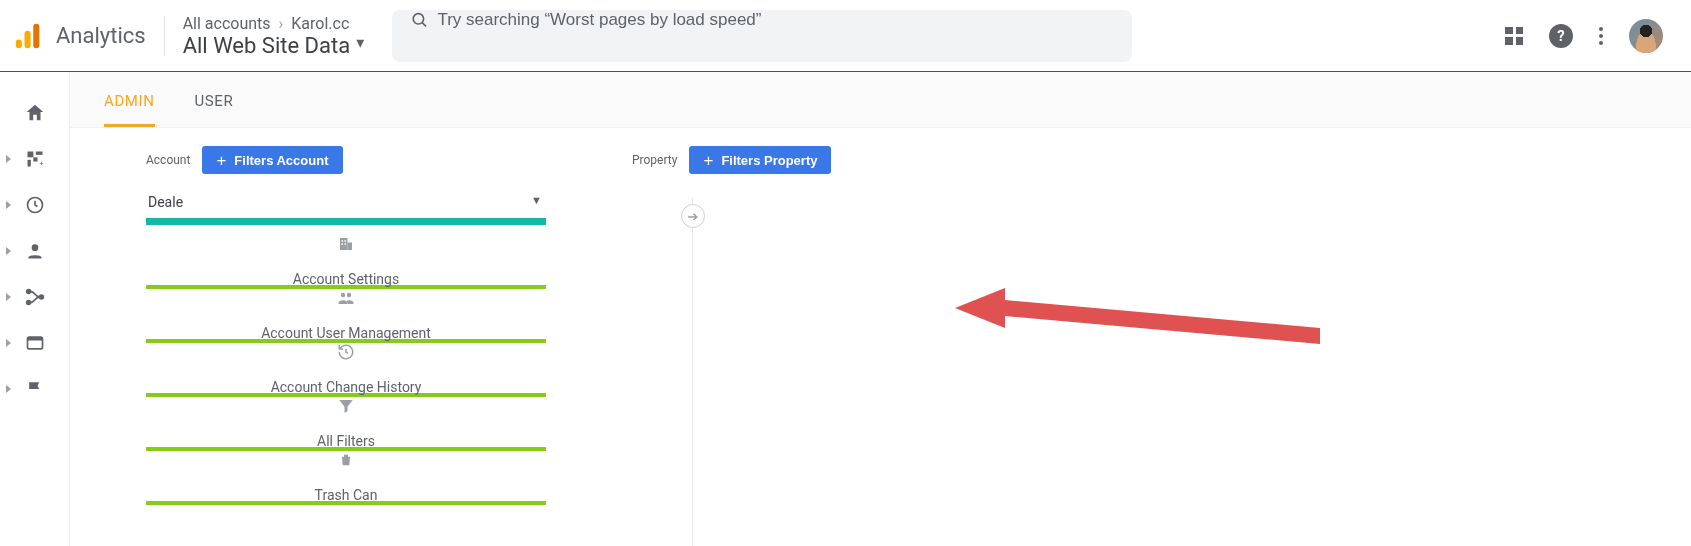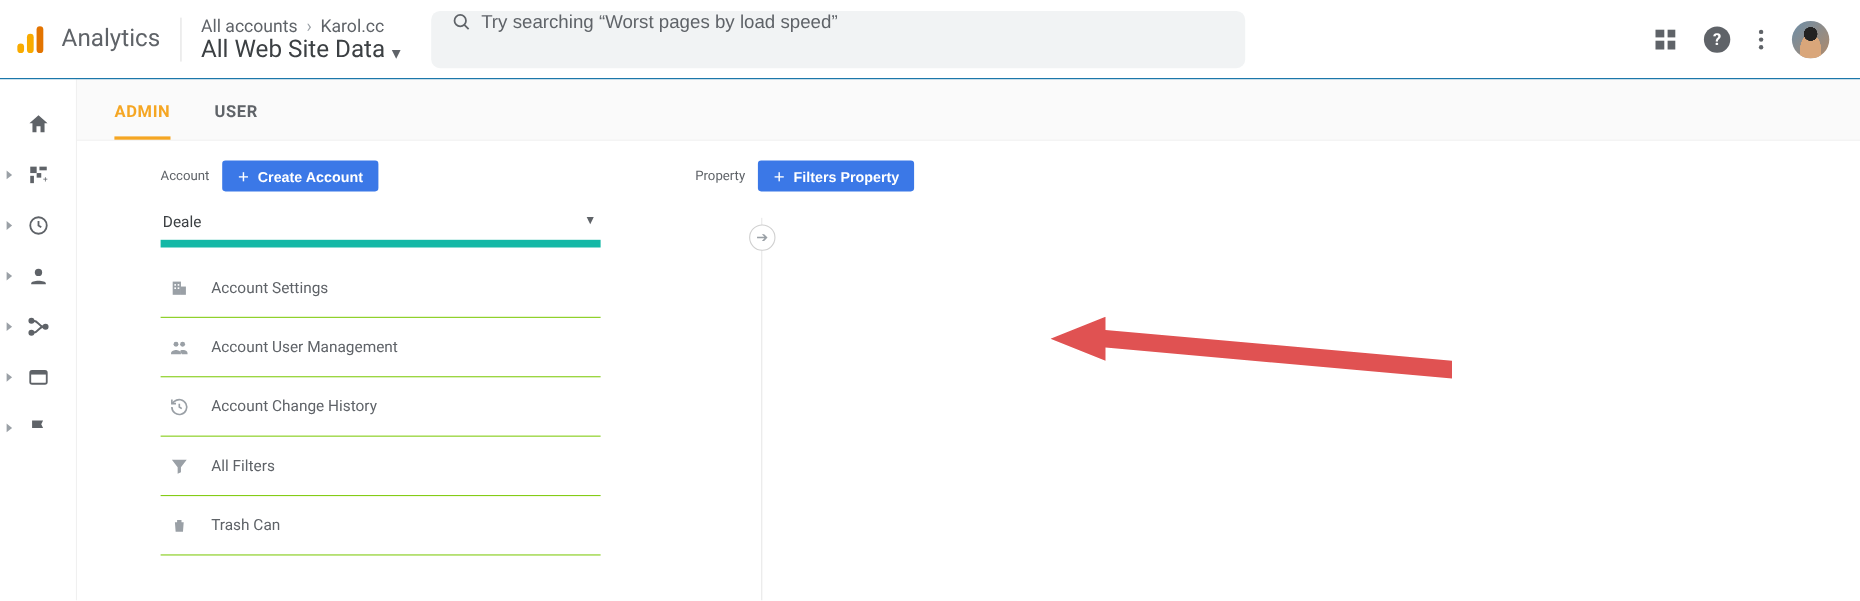--- a/index.html
+++ b/index.html
@@ -16,21 +16,21 @@
     background: #fff;
     position: relative;
   }
   .logo-block { display: flex; align-items: center; gap: 10px; }
   .ga-logo { width: 28px; height: 28px; }
   .brand-name { font-size: 22px; color: #5f6368; margin-left: 4px; }
   .header-sep { width: 1px; height: 40px; background: #e0e0e0; margin: 0 18px; }
   .account-picker { display: flex; flex-direction: column; justify-content: center; cursor: pointer; }
   .breadcrumb { font-size: 16px; color: #5f6368; }
   .breadcrumb .chev { margin: 0 4px; color: #9aa0a6; }
-  .view-row { display: flex; align-items: flex-end; gap: 6px; }
+  .view-row { display: flex; align-items: flex-start; gap: 6px; }
   .view-name { font-size: 22px; color: #3c4043; }
   .caret { color: #5f6368; }
 
   .search-bar {
     flex: 0 0 740px;
     height: 52px;
     margin-left: 28px;
     background: #f1f3f4;
     border-radius: 8px;
     display: flex;
@@ -62,21 +62,21 @@
     padding-top: 18px;
     display: flex; flex-direction: column; align-items: center;
   }
   .side-item { width: 100%; height: 46px; display:flex; align-items:center; justify-content:center; position:relative; cursor:pointer; }
   .side-item .mini-arrow { position:absolute; left:6px; width:0;height:0;border-top:4px solid transparent;border-bottom:4px solid transparent;border-left:5px solid #9aa0a6; }
   .side-item:first-child .mini-arrow{display:none;}
   .side-icon { color:#5f6368; }
 
   .main { flex:1; background:#fafafa; display:flex; flex-direction:column; }
   .tabs { height:56px; display:flex; align-items:flex-end; padding-left:34px; background:#fafafa; border-bottom:1px solid #f0f0f0; gap:40px; }
-  .tab { padding-bottom:14px; font-size:15px; font-weight:700; letter-spacing:.6px; color:#5f6368; cursor:pointer; border-bottom:3px solid transparent;text-align:center; }
+  .tab { padding-bottom:14px; font-size:15px; font-weight:400; letter-spacing:.6px; color:#5f6368; cursor:pointer; border-bottom:3px solid transparent;text-align:center; }
   .tab.active { color:#f5a623; border-bottom-color:#f5a623; }
 
   
   .admin-area { flex:1; background:#fff; display:flex; padding:18px 0 0 76px; position:relative; }
   .col { position:relative; }
   .col-account { width:480px; }
   .col-property { width:480px; margin-left:6px; }
   .col-header { display:flex; align-items:center; gap:12px; margin-bottom:14px; }
   .col-label { font-size:12px; color:#5f6368; }
   .blue-btn {
@@ -86,22 +86,22 @@
   }
   .blue-btn .plus{font-size:17px; line-height:1; font-weight:400;}
   .sel {
     width:400px; display:flex; justify-content:space-between;
     padding:6px 4px 8px 2px; border-bottom:7px solid #14b8a6; font-size:14px; color:#3c4043; cursor:pointer;
   }
   .sel .dd-caret{color:#5f6368;font-size:11px;}
   .menu { margin-top:10px; width:400px; }
   .menu-item{
     display:flex; align-items:center; gap:18px;
-    height:54px; padding:0 6px; border-bottom:1px solid #84cc16;
-    font-size:14px; color:#5f6368; cursor:pointer;
+    height:54px; padding:0 6px; border-bottom:4px solid #84cc16;
+    font-size:14px; color:#5f6368; cursor:pointer;flex-direction:column;
   }
   .menu-item .mi-icon{ width:22px; display:flex; justify-content:center; color:#9aa0a6; }
   .vline { position:absolute; left:622px; top:70px; bottom:0; width:1px; background:#e8e8e8; }
   .circle-arrow{
     position:absolute; left:611px; top:76px; width:24px;height:24px;border:1px solid #d0d0d0;border-radius:50%;
     background:#fff; display:flex;align-items:center;justify-content:center;color:#9aa0a6;font-size:13px;cursor:pointer;
   }
   
   .annot{position:absolute; left:885px; top:160px; pointer-events:none;}
   svg { display:block; }
@@ -219,21 +219,21 @@
       <div class="tab">USER</div>
     </div>
 
     <div class="admin-area">
 
       <div class="col col-account">
         <div class="col-header">
           <span class="col-label">Account</span>
           <button class="blue-btn">
             <span class="plus">+</span>
-            <span>Create Account</span>
+            <span>Filters Account</span>
           </button>
         </div>
         <div class="sel">
           <span>Deale</span>
           <span class="dd-caret">▼</span>
         </div>
         <div class="menu">
           <div class="menu-item">
             <span class="mi-icon">
               <svg width="18" height="18" viewBox="0 0 24 24" fill="#9aa0a6">

